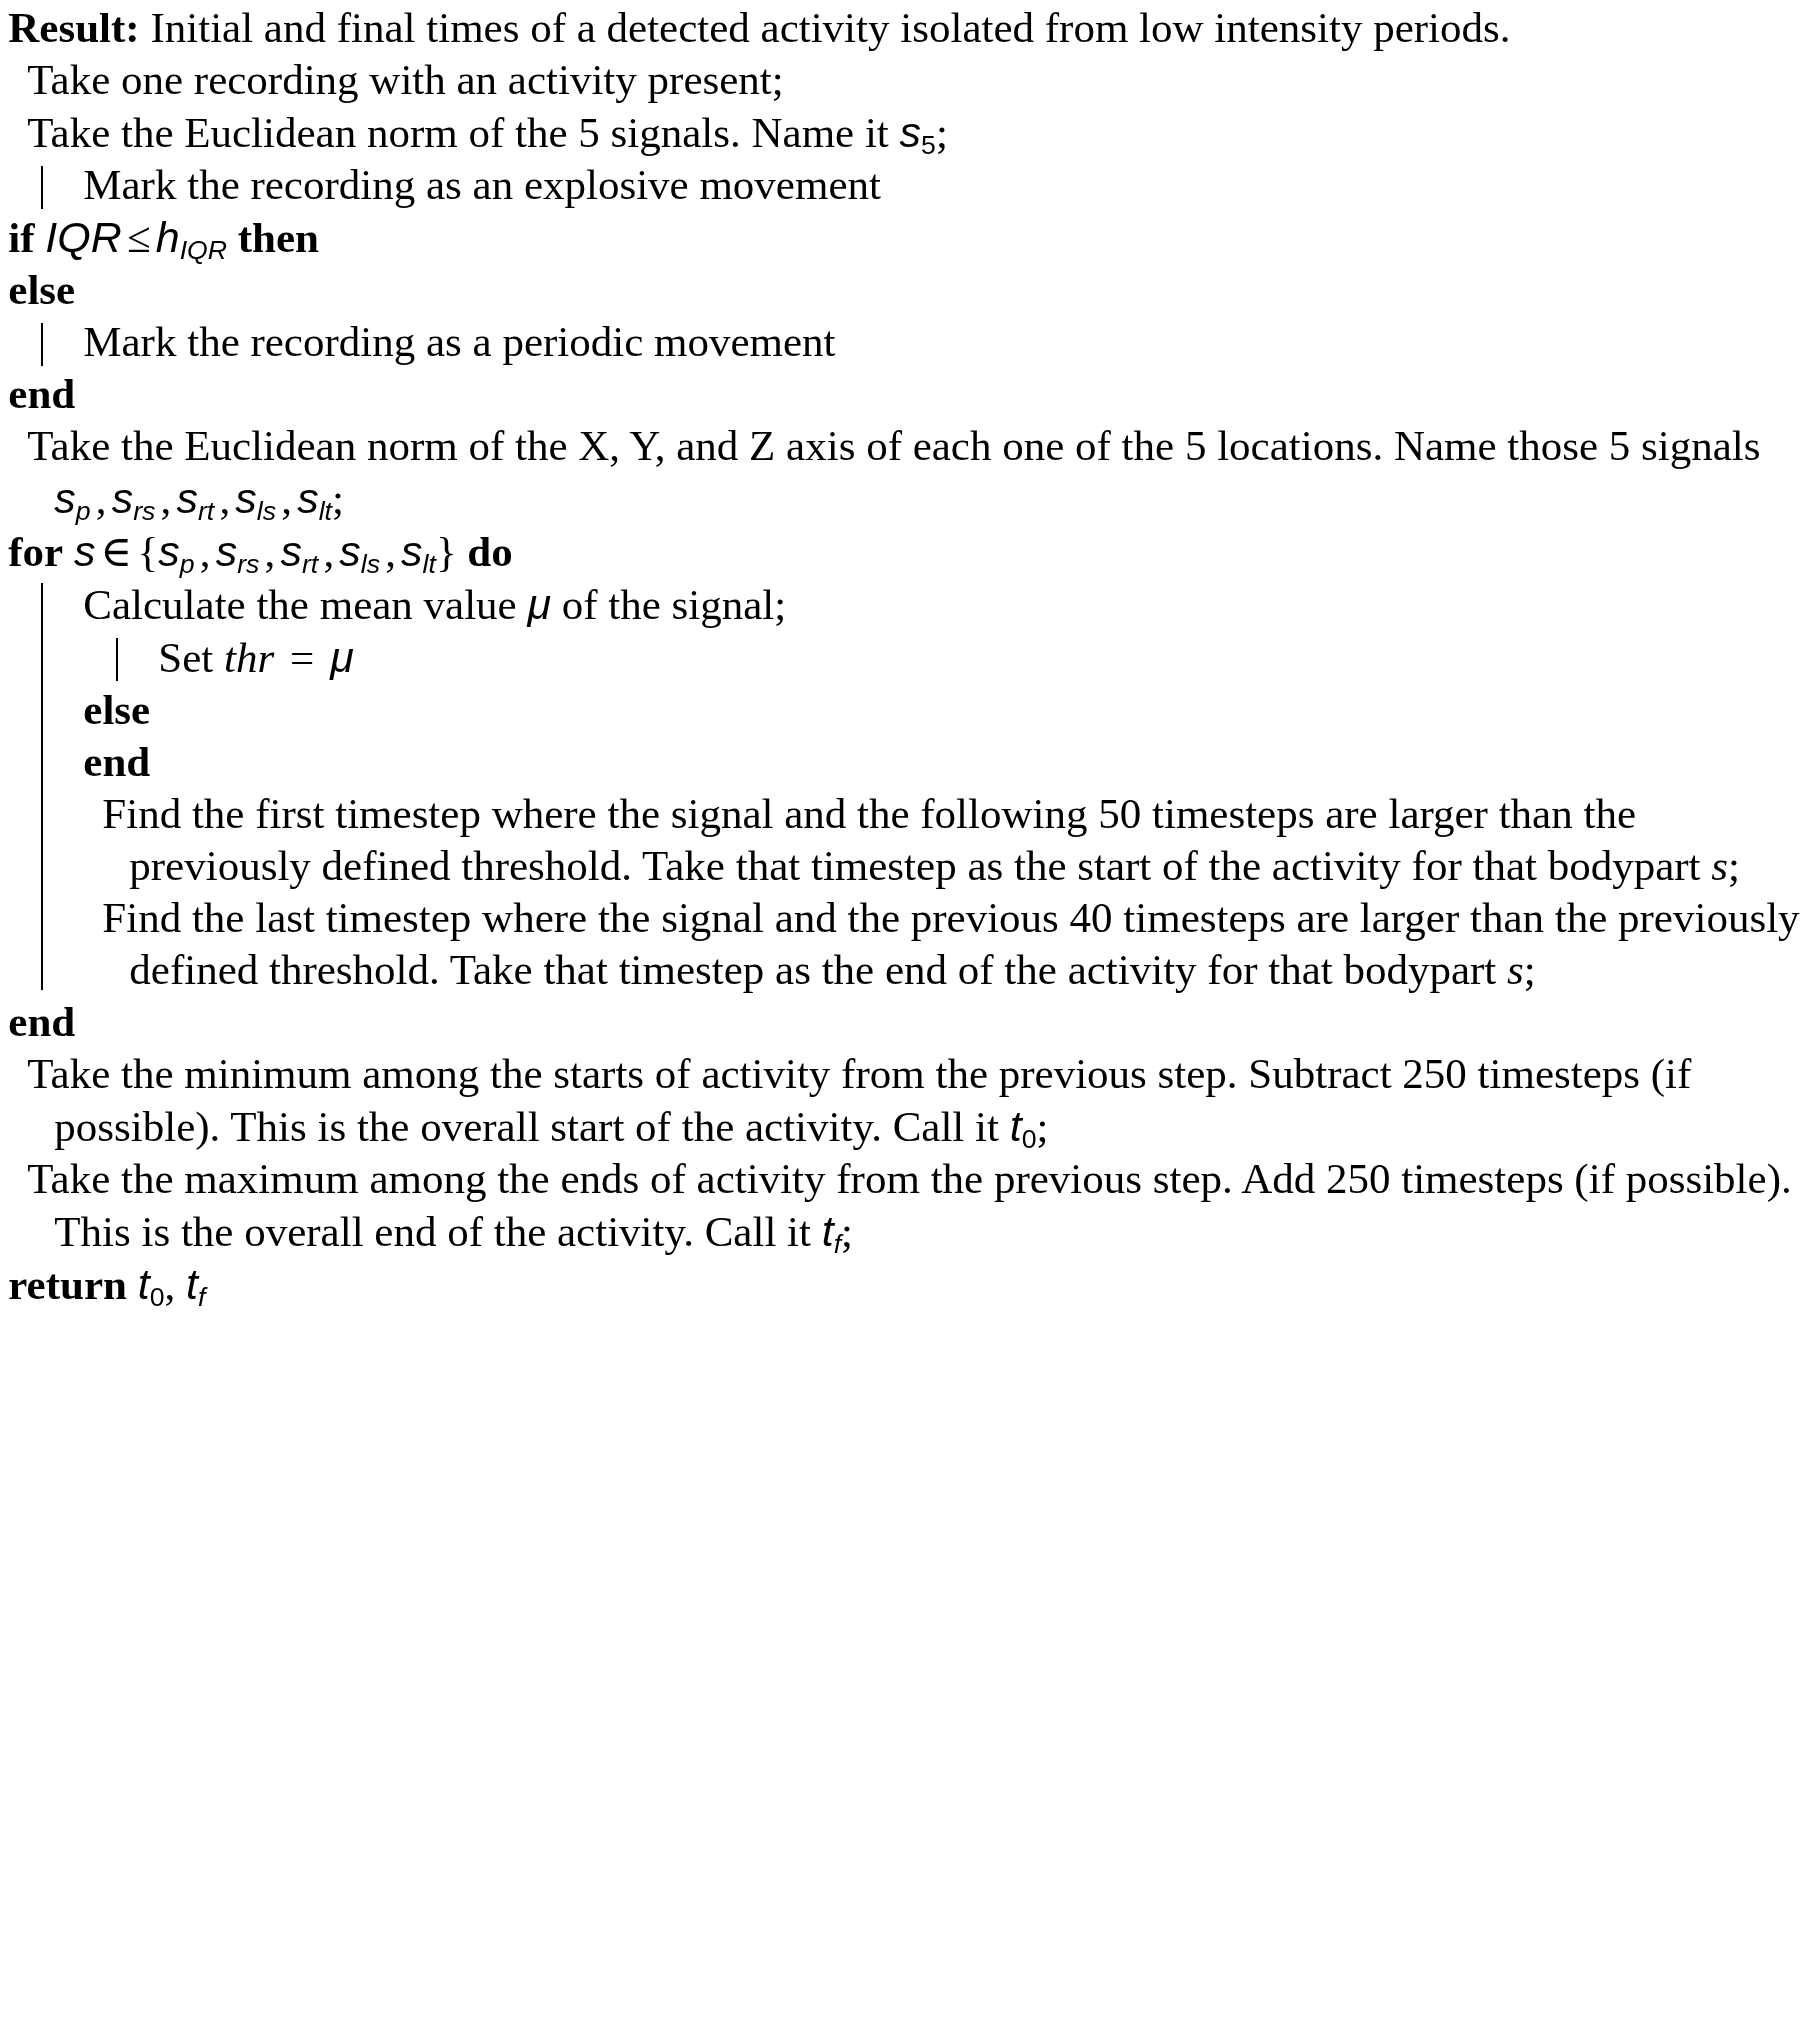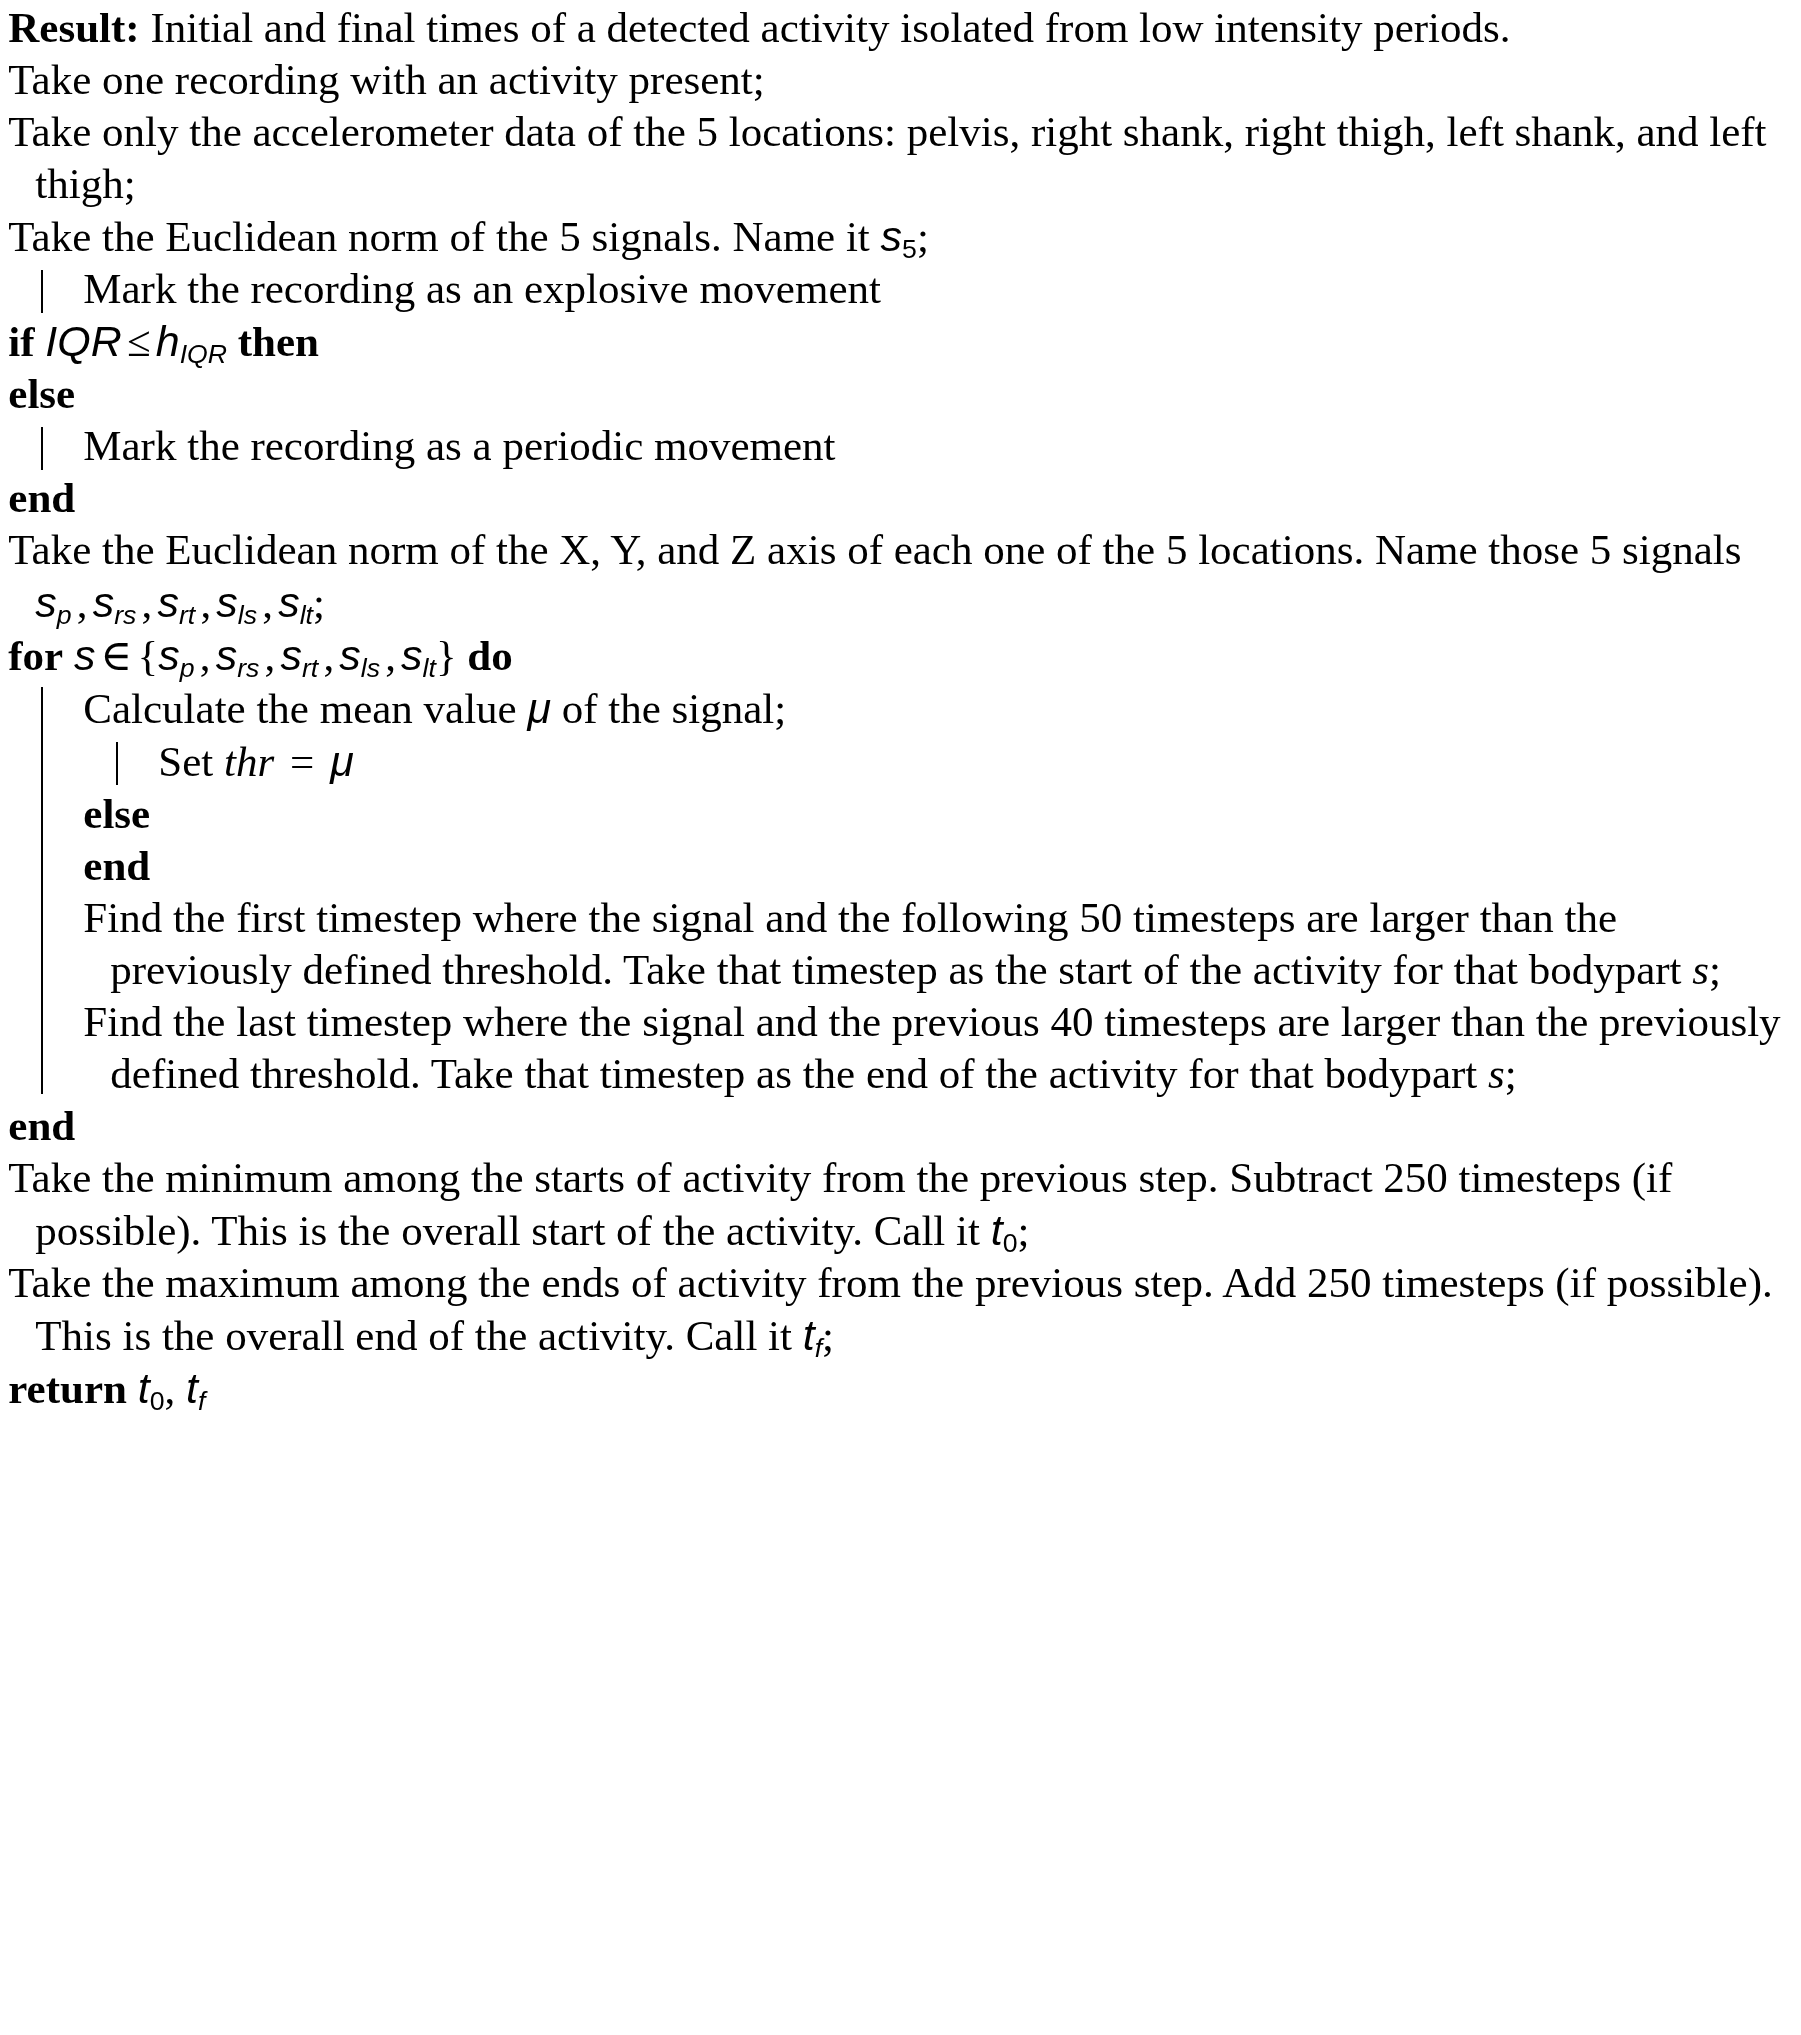--- a/index.html
+++ b/index.html
@@ -29,20 +29,21 @@
   .line {
     position: relative;
     white-space: normal;
     min-height: 52px;
   }
 
   
   .wrap {
     padding-left: 27px;
     text-indent: -27px;
+    margin-left: 19px;
   }
 
   
   .result-line {
     padding-left: 185px;
     text-indent: -185px;
   }
 
   
   .lvl1 { padding-left: 75px; }
@@ -108,23 +109,20 @@
 
   <div class="line result-line">
     <b>Result:</b>
     <span>Initial and final times of a detected activity isolated from low intensity periods.</span>
   </div>
 
   <div class="line wrap">
     <span>Take one recording with an activity present;</span>
   </div>
 
-  <div class="line wrap">
-    <span>Take only the accelerometer data of the 5 locations: pelvis, right shank, right thigh, left shank, and left thigh;</span>
-  </div>
 
   <div class="line wrap">
     <span>Take the Euclidean norm of the 5 signals. Name it </span><span class="math"><span>s</span><sub class="upr">5</sub></span><span>;</span>
   </div>
 
 
   <div class="line lvl1">
     <span class="bar-inline"></span>
     <span>Mark the recording as an explosive movement</span>
   </div>

